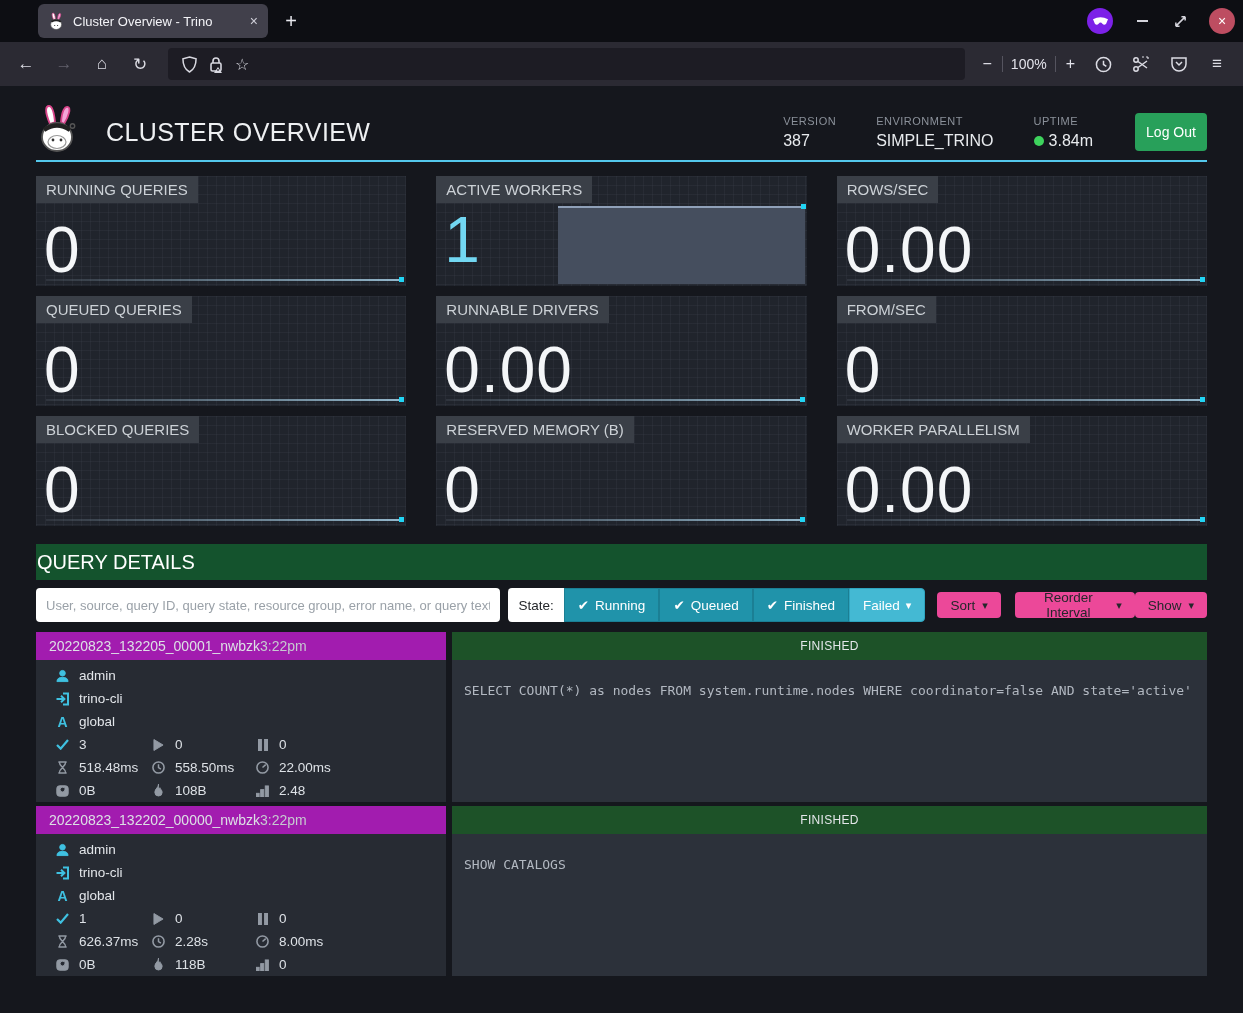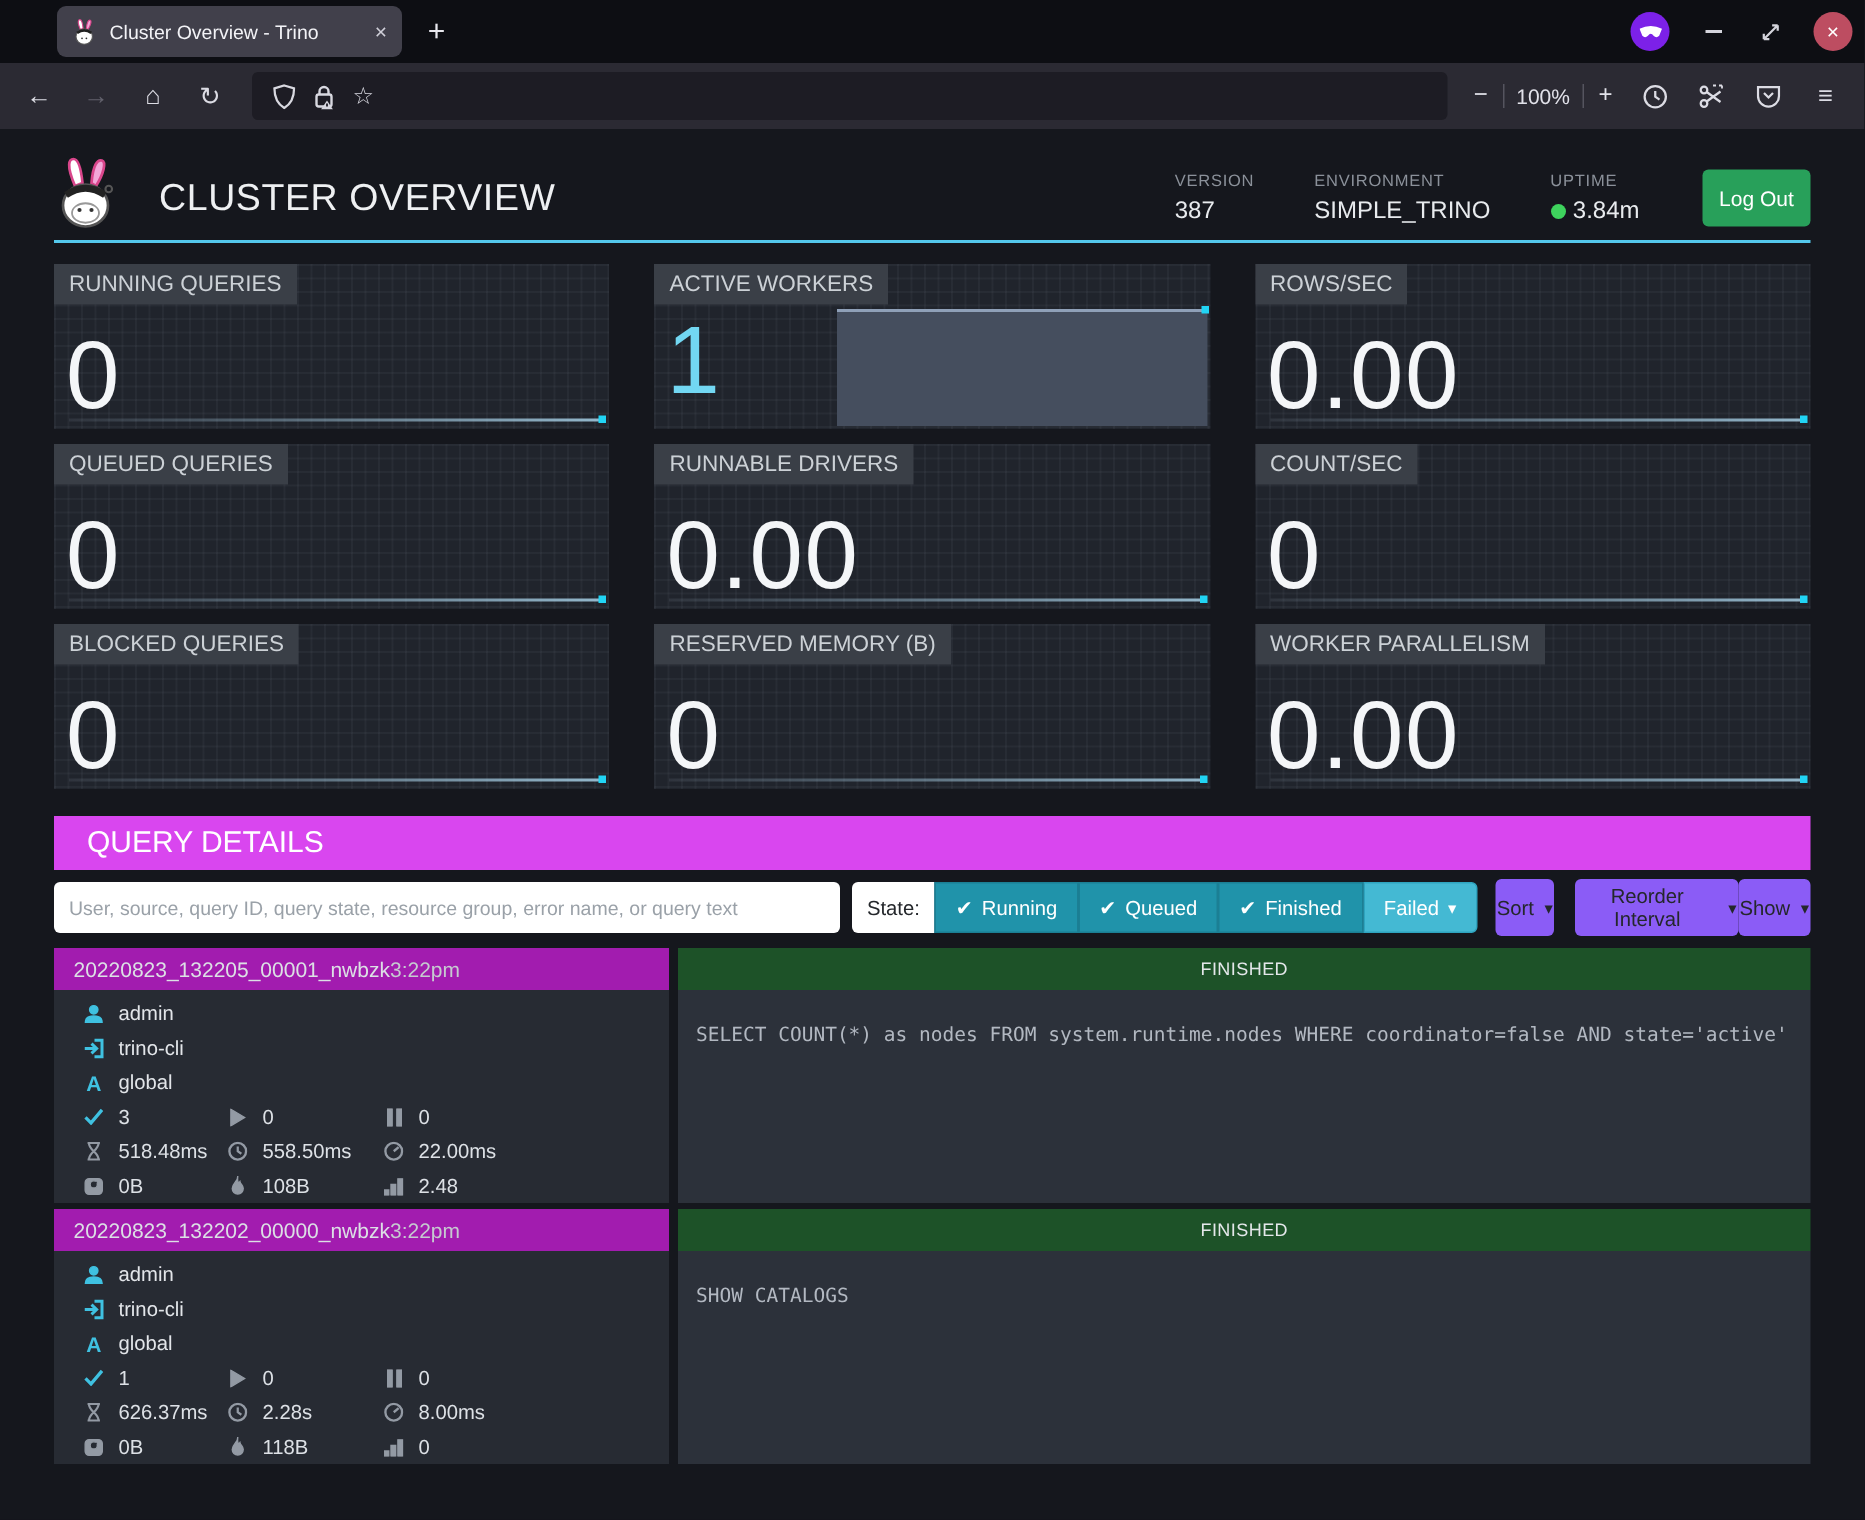--- a/index.html
+++ b/index.html
@@ -64,35 +64,35 @@
   .hud-value { position:absolute; left:8px; bottom:4px; font-size:64px; line-height:1;
     color:#f4f6f8; font-weight:400; letter-spacing:1px; }
   .hud-value.cyan { color:#72d7f2; }
   .spark { position:absolute; left:10px; right:3px; bottom:5px; height:2px;
     background:linear-gradient(90deg, rgba(130,140,155,0.15), rgba(160,200,222,0.9)); }
   .spark::after { content:''; position:absolute; right:-1px; top:-2px; width:5px; height:5px; background:#21d4f4; }
   .hud-fill { position:absolute; left:122px; right:2px; top:30px; bottom:2px;
     background:#454e5e; border-top:2px solid #8fa0b8; }
   .hud-fill::after { content:''; position:absolute; right:-1px; top:-4px; width:5px; height:5px; background:#21d4f4; }
 
-  .qd-band { margin-top:18px; height:36px; background:#d946ef; color:#fff; font-size:20px;
-    display:flex; align-items:center; padding-left:22px; }
+  .qd-band { margin-top:18px; height:36px; background:#14532d; color:#fff; font-size:20px;
+    display:flex; align-items:center; padding-left:1px; }
 
   .toolbar { display:flex; margin-top:8px; height:34px; align-items:center; }
   .search-input { width:537px; height:34px; border:none; border-radius:4px; padding:0 10px;
     font-size:13px; font-family:inherit; color:#333; }
   .search-input::placeholder { color:#9aa1a8; }
   .state-group { display:flex; margin-left:8px; height:34px; }
   .state-label { background:#fff; color:#24272b; font-size:13.5px; display:flex; align-items:center;
     padding:0 10px; border-radius:4px 0 0 4px; }
   .state-btn { border:1px solid #1b7f94; background:#2093aa; color:#fff; font-size:13.5px;
     font-family:inherit; display:flex; align-items:center; gap:6px; padding:0 13px; }
   .state-btn.failed { background:#44b9d3; border-color:#2ea4bf; border-radius:0 4px 4px 0; }
-  .white-btn { background:#8b5cf6; border:none; border-radius:4px; height:38px; color:#24272b;
-    font-size:13.5px; font-family:inherit; padding:0 1px; display:flex; align-items:center; gap:7px; }
+  .white-btn { background:#ec4899; border:none; border-radius:4px; height:26px; color:#24272b;
+    font-size:13.5px; font-family:inherit; padding:0 13px; display:flex; align-items:center; gap:7px; }
   .ml12 { margin-left:12px; } .ml14 { margin-left:14px;justify-content:center; } .ml-auto { margin-left:auto; }
   .caret { font-size:11px; }
 
   .query-card { margin-top:10px; }
   .qc-header { display:flex; height:28px; }
   .qc-hleft { width:410px; flex:none; background:#a21caf; display:flex; align-items:center;
     justify-content:flex-start; padding:0 13px; }
   .qc-id { color:#dce0e5; font-size:14px; text-decoration:none; }
   .qc-time { color:#c6cad0; font-size:14px; }
   .qc-status { flex:1; margin-left:6px; background:#1d5228; color:#e4e7ea; font-size:12px;
@@ -252,21 +252,21 @@
         <span class="hud-label">QUEUED QUERIES</span>
         <div class="hud-value">0</div>
         <div class="spark"></div>
       </div>
       <div class="hud-card">
         <span class="hud-label">RUNNABLE DRIVERS</span>
         <div class="hud-value">0.00</div>
         <div class="spark"></div>
       </div>
       <div class="hud-card">
-        <span class="hud-label">COUNT/SEC</span>
+        <span class="hud-label">FROM/SEC</span>
         <div class="hud-value">0</div>
         <div class="spark"></div>
       </div>
       <div class="hud-card">
         <span class="hud-label">BLOCKED QUERIES</span>
         <div class="hud-value">0</div>
         <div class="spark"></div>
       </div>
       <div class="hud-card">
         <span class="hud-label">RESERVED MEMORY (B)</span>

